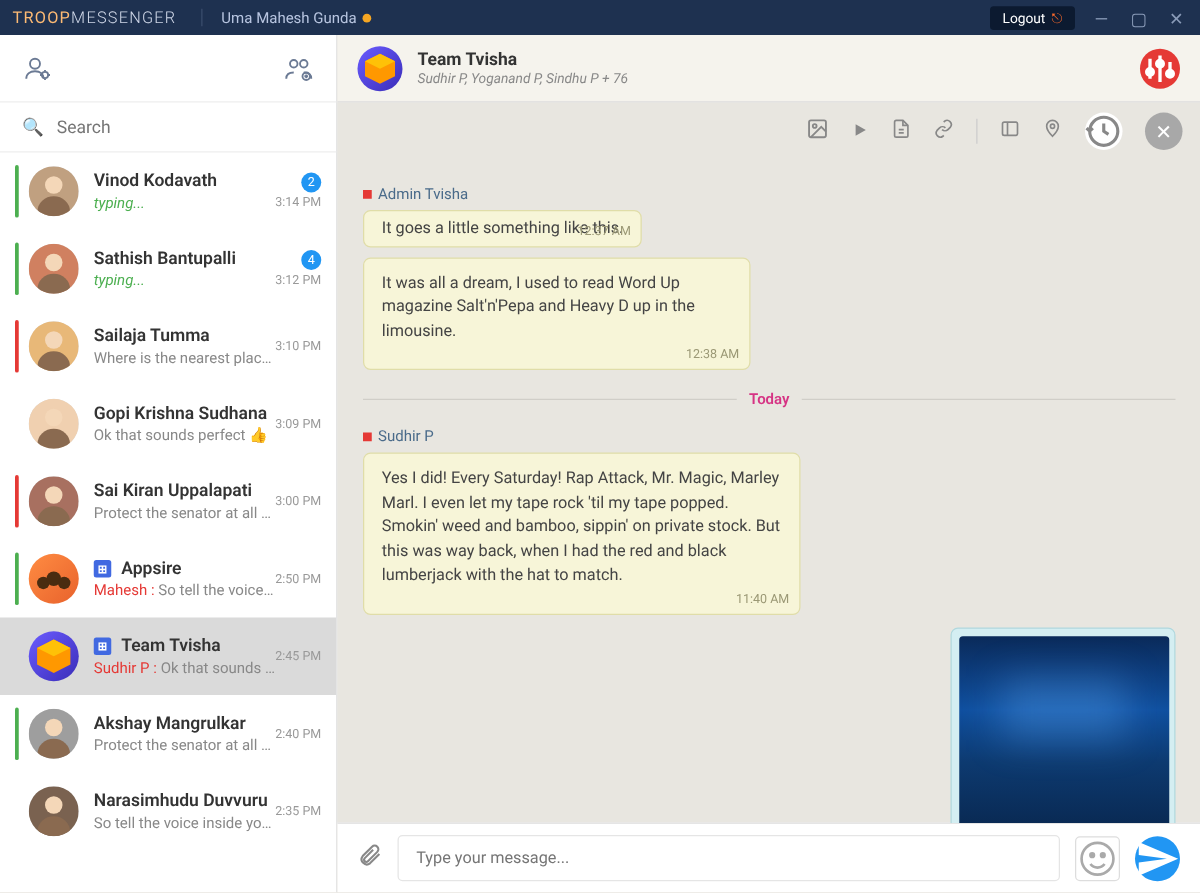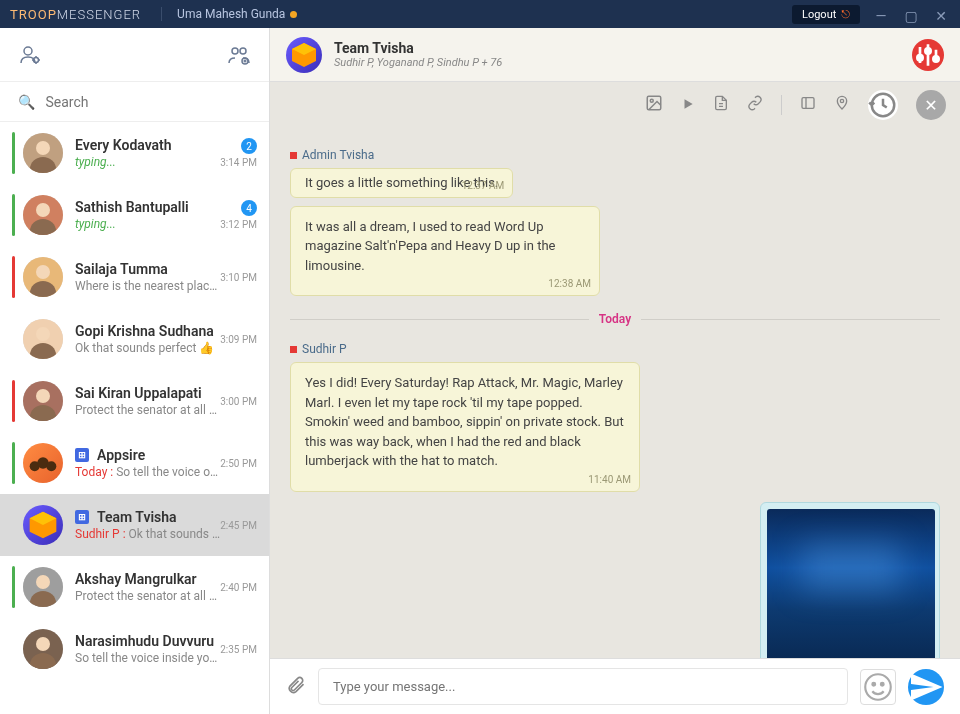--- a/index.html
+++ b/index.html
@@ -123,21 +123,21 @@
           <div class="status-bar green"></div>
           <div class="avatar">
             <svg class="av-svg" viewBox="0 0 40 40">
               <rect width="40" height="40" fill="#c0a080"></rect>
               <circle cx="20" cy="15" r="7" fill="#f4d7b8"></circle>
               <ellipse cx="20" cy="36" rx="13" ry="12" fill="#8a6a50"></ellipse>
             </svg>
           </div>
           <div class="chat-info">
             <div class="chat-name">
-              <span>Every Kodavath</span>
+              <span>Vinod Kodavath</span>
             </div>
             <div class="chat-preview typing"><span>typing...</span></div>
           </div>
           <div class="chat-meta">
             <div class="badge">2</div>
             <div class="chat-time">3:14 PM</div>
           </div>
         </div>
         <div class="chat-item">
           <div class="status-bar green"></div>
@@ -223,21 +223,21 @@
               <circle cx="7" cy="14" r="3"></circle>
               <circle cx="12" cy="12" r="3.5"></circle>
               <circle cx="17" cy="14" r="3"></circle>
             </svg>
           </div>
           <div class="chat-info">
             <div class="chat-name">
               <span class="group-marker">⊞</span>
               <span>Appsire</span>
             </div>
-            <div class="chat-preview"><span class="sender">Today : </span><span>So tell the voice of...</span></div>
+            <div class="chat-preview"><span class="sender">Mahesh : </span><span>So tell the voice of...</span></div>
           </div>
           <div class="chat-meta">
             <div class="chat-time">2:50 PM</div>
           </div>
         </div>
         <div class="chat-item active">
           <div class="status-bar "></div>
           <div class="avatar purple">
             <svg viewBox="0 0 24 24">
               <polygon points="12,4 20,8 20,16 12,20 4,16 4,8" fill="#ff9800"></polygon>

